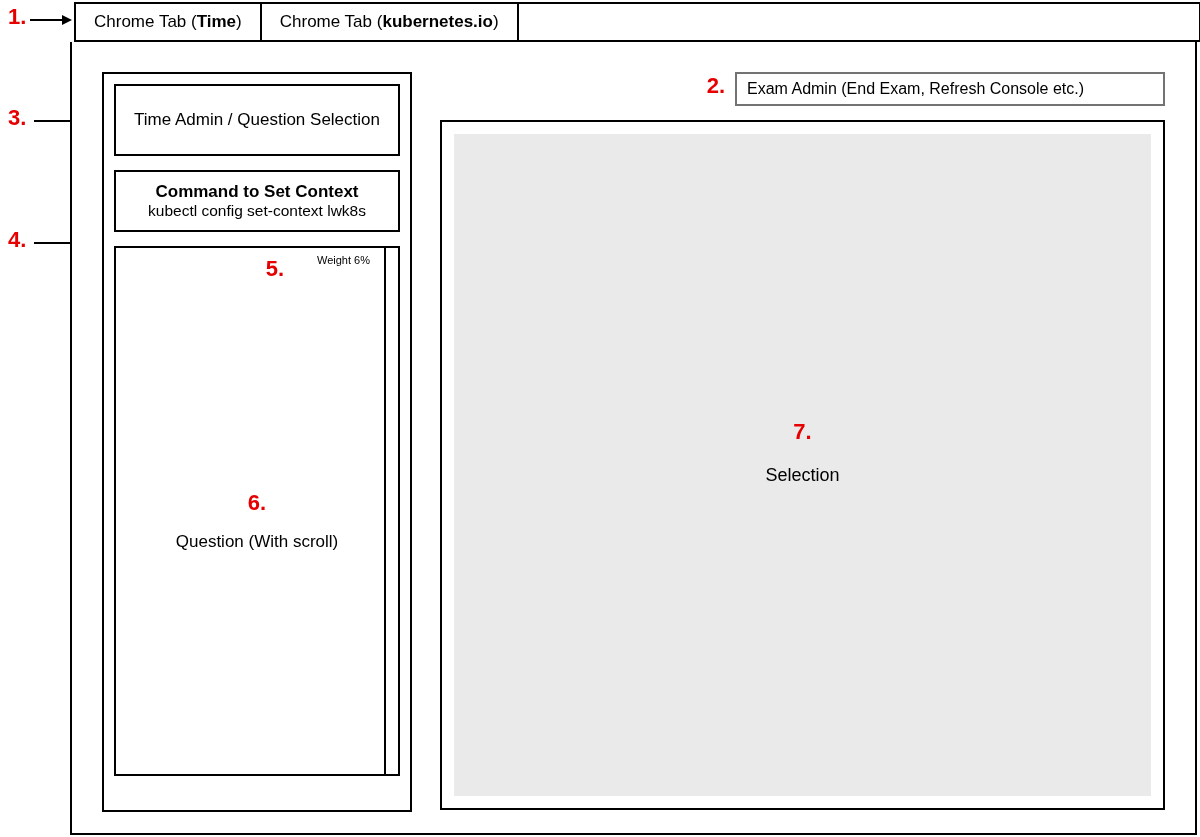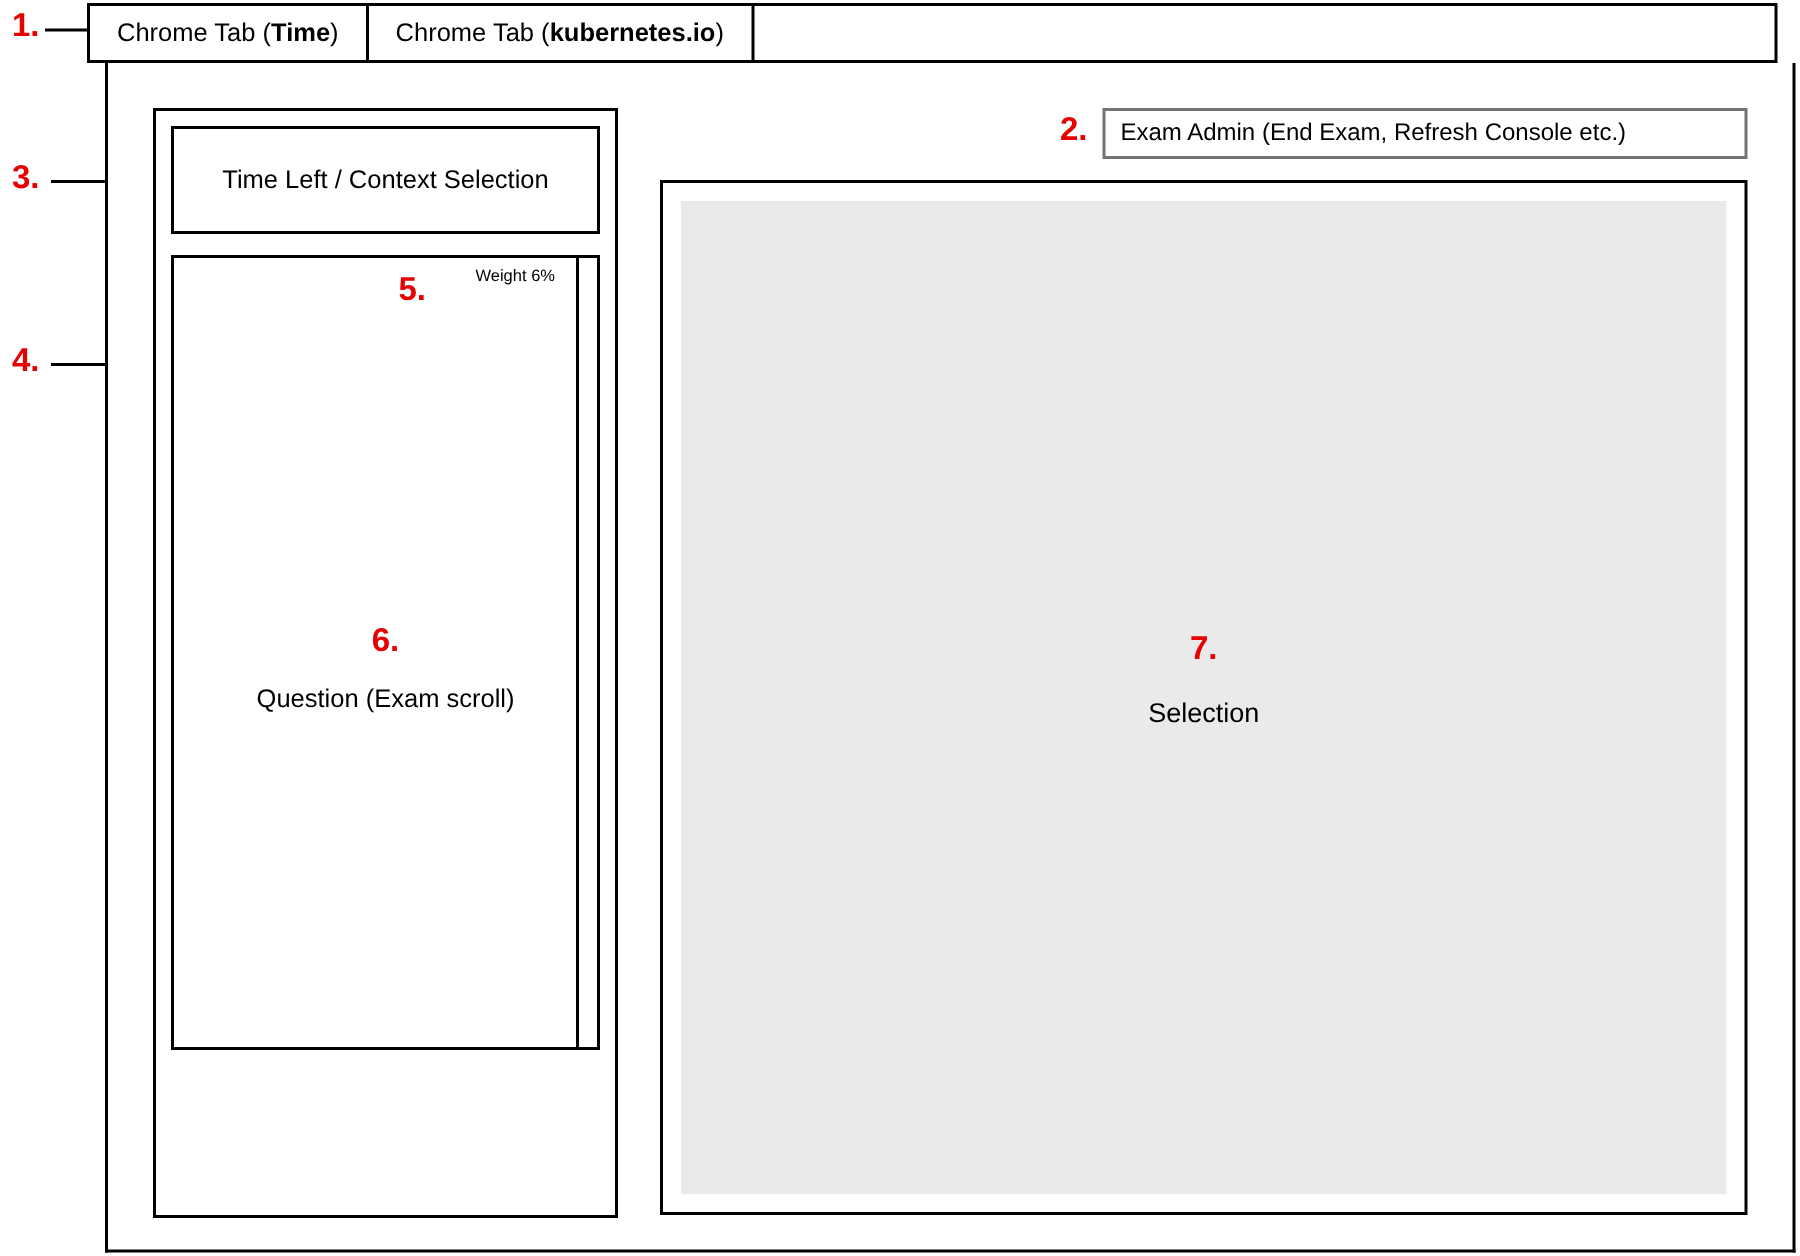--- a/index.html
+++ b/index.html
@@ -24,21 +24,21 @@
       font-size: 22px;
       pointer-events: none;
     }
     .arrow {
       position: absolute;
       pointer-events: none;
     }
     .tabrow {
       position: absolute;
       top: 2px;
-      left: 58px;
+      left: 74px;
       width: 1127px;
       height: 40px;
       border: 2px solid #000;
       display: flex;
       background: #fff;
     }
     .tab {
       border-right: 2px solid #000;
       padding: 0 18px;
       display: flex;
@@ -224,30 +224,34 @@
   <svg class="arrow" style="top:237px; left:34px;" width="70" height="12">
     <line x1="0" y1="6" x2="60" y2="6" stroke="#000" stroke-width="2"></line>
     <polygon points="60,1 70,6 60,11" fill="#000"></polygon>
   </svg>
 
   <div class="window">
 
     <div class="sidebar">
 
       <div class="box timebox">
-        <span>Time Left / Context Selection</span>
-      </div>
-
+        <span>Time Admin / Question Selection</span>
+      </div>
+
+      <div class="box contextbox">
+        <span class="title">Command to Set Context</span>
+        <span class="cmd">kubectl config set-context lwk8s</span>
+      </div>
 
       <div class="box questionbox">
         <span class="weight-annot">5.</span>
         <span class="weight">Weight 6%</span>
         <div class="qcenter">
           <span class="an">6.</span>
-          <span class="txt">Question (Exam scroll)</span>
+          <span class="txt">Question (With scroll)</span>
         </div>
         <div class="qscroll"></div>
       </div>
 
     </div>
 
     <span class="admin-annot">2.</span>
 
     <div class="adminbox">
       <span>Exam Admin (End Exam, Refresh Console etc.)</span>

